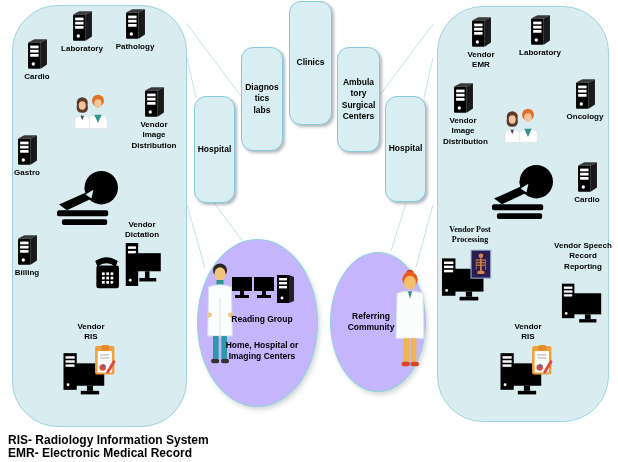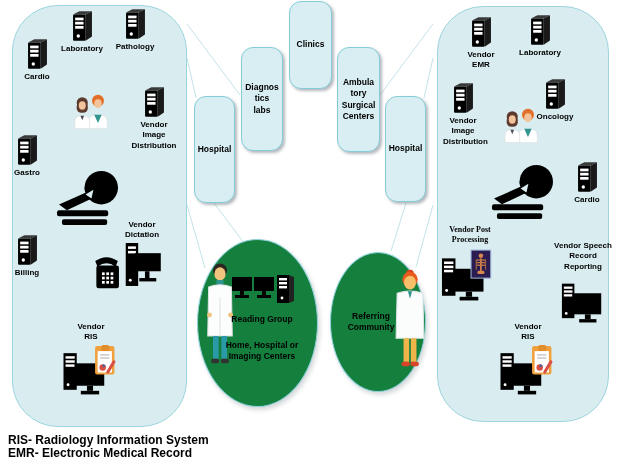--- a/index.html
+++ b/index.html
@@ -13,21 +13,21 @@
     position:absolute;background:#d9edf1;border:1.5px solid #9dd5dd;
     border-radius:46px;box-sizing:border-box;
   }
   .mbox{
     position:absolute;background:#d9eef2;border:1.5px solid #85ccd8;
     border-radius:12px;box-shadow:2px 2px 3px rgba(90,100,110,.45);
     display:flex;align-items:center;justify-content:center;text-align:center;
     font-size:8.5px;line-height:1.35;padding:3px;box-sizing:border-box;
   }
   .ellipse{
-    position:absolute;background:#15803d;border:1.5px solid #8fd2dc;
+    position:absolute;background:#c4b5fd;border:1.5px solid #8fd2dc;
     border-radius:50%;box-shadow:2px 3px 4px rgba(120,130,140,.30);
     box-sizing:border-box;
   }
   .node{position:absolute;display:flex;flex-direction:column;align-items:center;gap:2px;}
   .lbl{font-size:8px;text-align:center;line-height:1.3;}
   .hub-title{position:absolute;font-size:8.5px;text-align:center;line-height:1.35;}
   .legend{position:absolute;left:8px;font-size:12px;line-height:1.3;}
 </style>
 </head>
 <body>
@@ -187,21 +187,21 @@
 
   <div class="region" style="left:12px;top:5px;width:175px;height:422px;"></div>
   <div class="region" style="left:437px;top:6px;width:172px;height:416px;"></div>
 
   <div class="mbox" style="left:194px;top:96px;width:41px;height:107px;">
       <span>Hospital</span>
     </div>
   <div class="mbox" style="left:241px;top:47px;width:42px;height:104px;">
       <span>Diagnos tics labs</span>
     </div>
-  <div class="mbox" style="left:289px;top:1px;width:43px;height:88px;">
+  <div class="mbox" style="left:289px;top:1px;width:43px;height:124px;">
       <span>Clinics</span>
     </div>
   <div class="mbox" style="left:337px;top:47px;width:43px;height:105px;">
       <span>Ambula tory Surgical Centers</span>
     </div>
   <div class="mbox" style="left:385px;top:96px;width:41px;height:106px;">
       <span>Hospital</span>
     </div>
 
   <div class="ellipse" style="left:197px;top:239px;width:121px;height:168px;">
@@ -296,21 +296,21 @@
     <svg width="21" height="32">
         <use href="#i-server"></use>
       </svg>
     <div class="lbl" style="width:40px;">Vendor Image Distribution</div>
   </div>
   <div class="node" style="left:503px;top:107px;">
     <svg width="37" height="36">
         <use href="#i-couple"></use>
       </svg>
   </div>
-  <div class="node" style="left:532px;top:78px;width:46px;">
+  <div class="node" style="left:562px;top:78px;width:46px;">
     <svg width="21" height="32">
         <use href="#i-server"></use>
       </svg>
     <div class="lbl">Oncology</div>
   </div>
   <div class="node" style="left:490px;top:162px;">
     <svg width="67" height="59">
         <use href="#i-mri"></use>
       </svg>
   </div>

